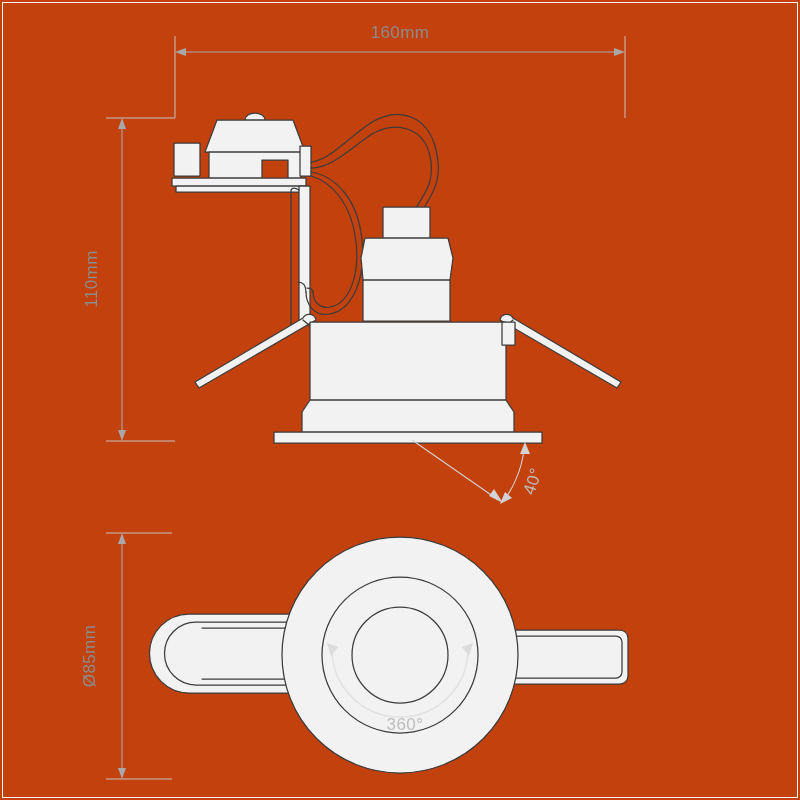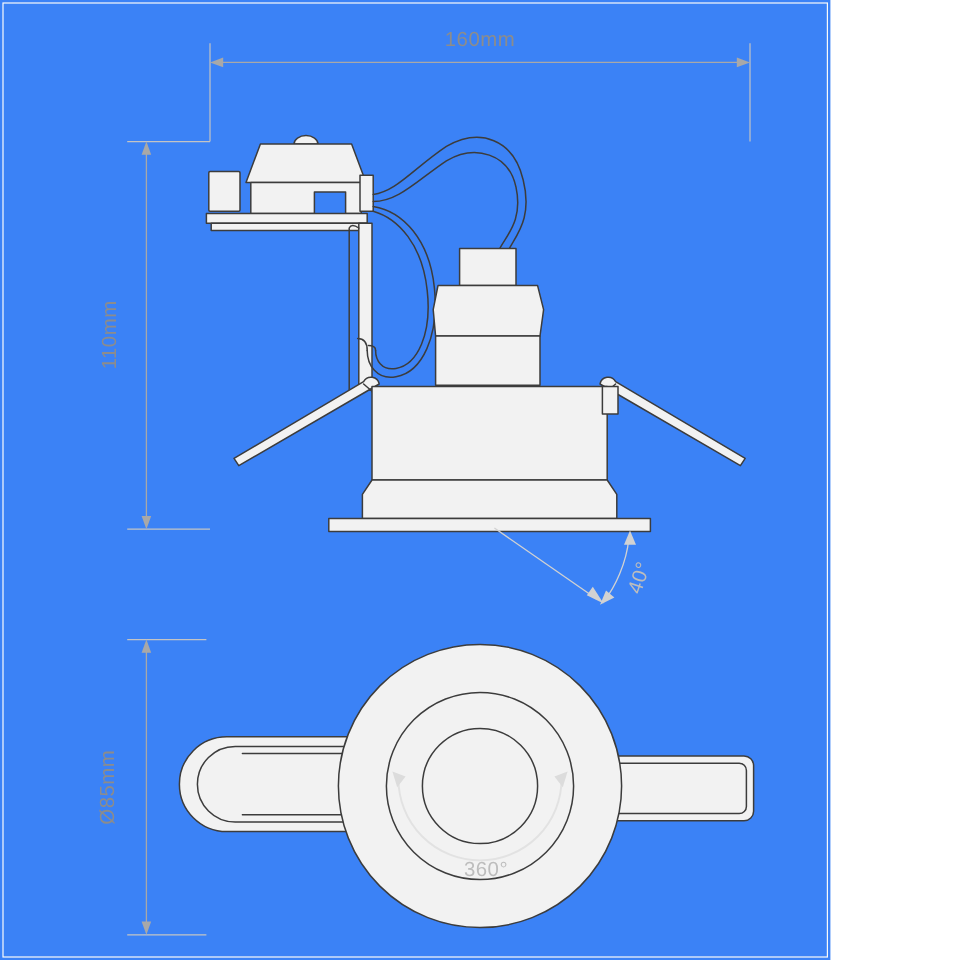--- a/index.html
+++ b/index.html
@@ -2,23 +2,23 @@
 <html><head>
 <meta charset="utf-8">
 <style>
   html, body {
     margin: 0;
     padding: 0;
     background: #ffffff;
   }
   #page {
     position: relative;
-    width: 692px;
+    width: 800px;
     height: 800px;
-    background: #3b82f6;
+    background: #c2410c;
     font-family: "Liberation Sans", sans-serif;
     overflow: hidden;
   }
   #page::after {
     content: "";
     position: absolute;
     left: 2px; top: 2px; right: 2px; bottom: 2px;
     border: 1px solid #fafafa;
     pointer-events: none;
   }

